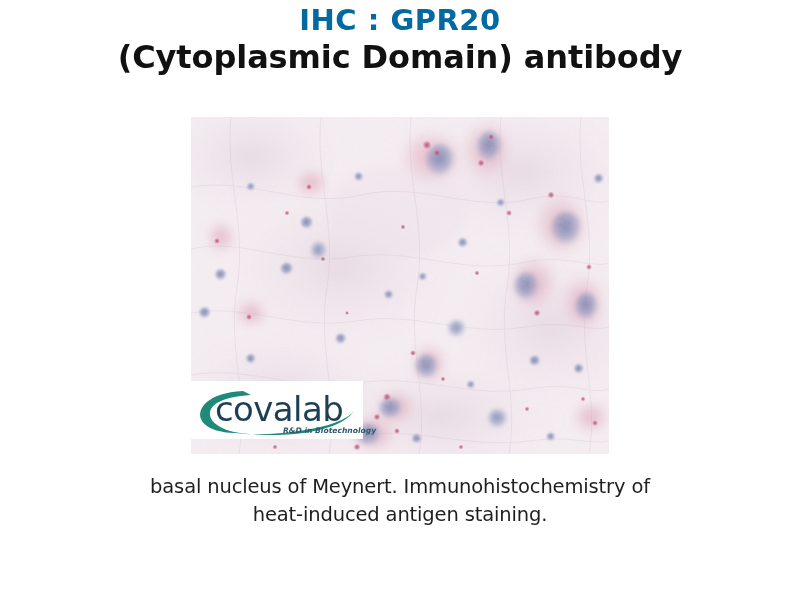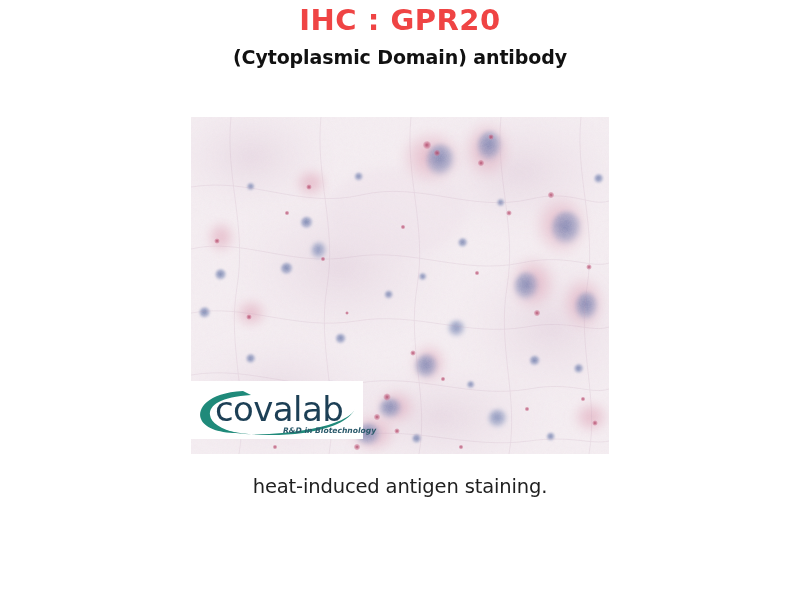--- a/index.html
+++ b/index.html
@@ -23,27 +23,27 @@
     top: 2px;
     width: 800px;
     text-align: center;
   }
   .title-line-1 {
     font-family: "DejaVu Sans", sans-serif;
     font-weight: bold;
     font-size: 29px;
     line-height: 36px;
     letter-spacing: 0.5px;
-    color: #ef4444;
+    color: #0369a1;
     white-space: nowrap;
   }
   .title-line-2 {
     font-family: "DejaVu Sans", sans-serif;
     font-weight: bold;
-    font-size: 19px;
+    font-size: 32px;
     line-height: 38px;
     letter-spacing: -0.1px;
     color: #111111;
     white-space: nowrap;
   }
   .catalog-number {
     font-family: "DejaVu Sans", sans-serif;
     font-weight: normal;
     font-size: 13px;
     line-height: 16px;
@@ -267,14 +267,15 @@
       <path d="M30,48 C46,55 80,55 120,48 C146,43 160,36 164,28 C158,40 140,48 112,52 C82,56 50,54 30,48 Z" fill="#1f8a7a"></path>
 
       <text x="24" y="40" font-family="DejaVu Sans, sans-serif" font-size="34" font-weight="400" letter-spacing="-0.6" fill="#1c3f55">covalab</text>
 
       <text x="92" y="52" font-family="DejaVu Sans, sans-serif" font-size="7.6" font-style="italic" font-weight="600" fill="#2b5a6b">R&amp;D in Biotechnology</text>
     </g>
   </svg>
 </div>
 
 <div class="caption">
+  <span class="cap-line">basal nucleus of Meynert. Immunohistochemistry of</span>
   <span class="cap-line">heat-induced antigen staining.</span>
 </div>
 
 </body></html>

